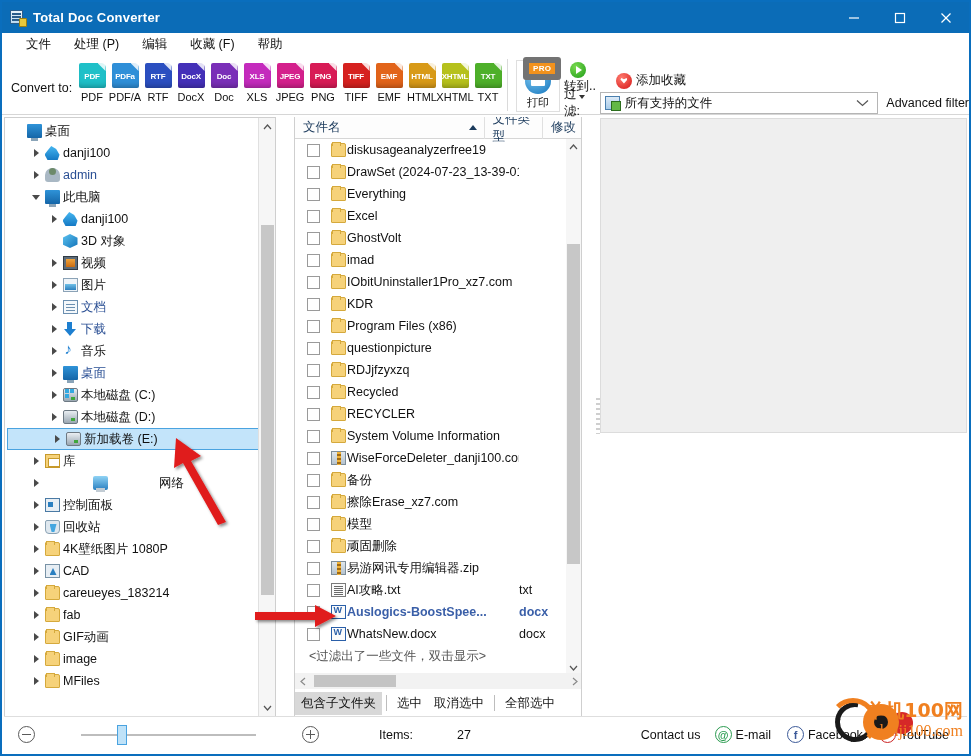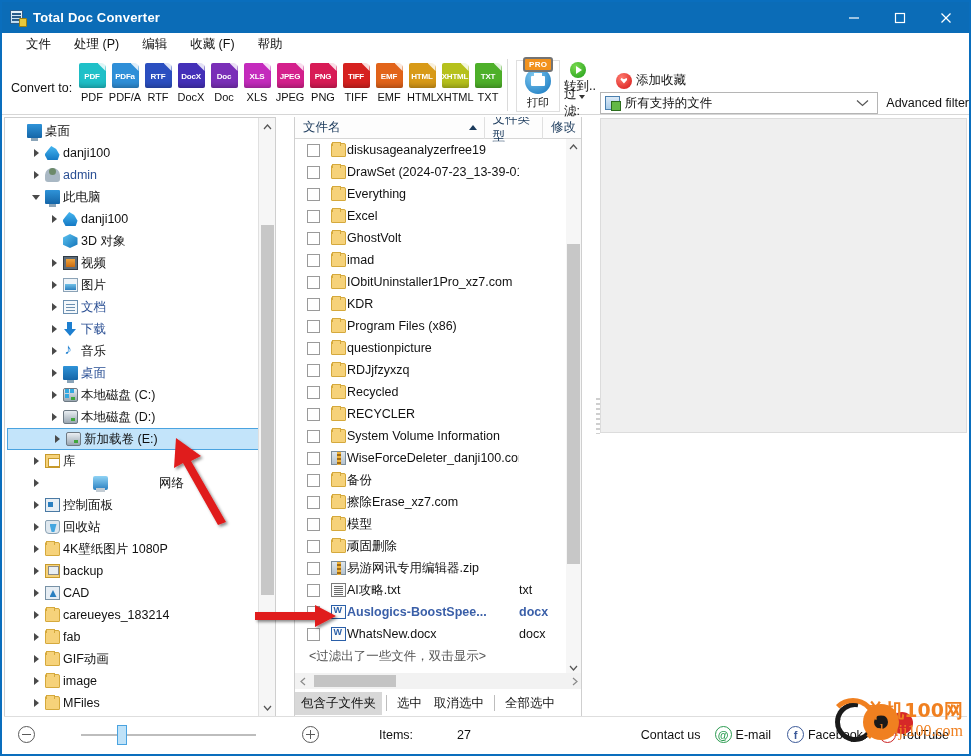--- a/index.html
+++ b/index.html
@@ -99,21 +99,21 @@
   }
 
   .print-box {
     position: absolute; left: 514px; top: 58px; width: 44px; height: 52px;
     border: 1px solid #dfdfdf; background: #fff;
     display: flex; flex-direction: column; align-items: center;
   }
   .pro-badge {
     position: absolute; left: 6px; top: -4px; background: #f2921d; color: #fff;
     font-size: 8px; font-weight: bold; padding: 1px 4px; border-radius: 3px;
-    border: 2px solid #737373; letter-spacing: .3px; z-index: 3;
+    border: 6px solid #737373; letter-spacing: .3px; z-index: 3;
   }
   .print-circle {
     width: 26px; height: 26px; border-radius: 50%;
     background: radial-gradient(circle at 35% 30%, #7ec8f0, #1274bd);
     margin-top: 7px; display: flex; align-items: center; justify-content: center;
   }
   .print-circle .pr {
     width: 14px; height: 10px; background: #fff; border-radius: 1px; position: relative;
   }
   .print-circle .pr:before {
@@ -739,29 +739,20 @@
             <span class="ti">
               <span class="ico ic-folder"></span>
             </span>
             <span class="tlab">4K壁纸图片 1080P</span>
           </div>
           <div class="trow" style="padding-left: 24px;">
             <span class="tw">
               <span class="tri"></span>
             </span>
             <span class="ti">
-              <span class="ico ic-backup"></span>
-            </span>
-            <span class="tlab">backup</span>
-          </div>
-          <div class="trow" style="padding-left: 24px;">
-            <span class="tw">
-              <span class="tri"></span>
-            </span>
-            <span class="ti">
               <span class="ico ic-cad"></span>
             </span>
             <span class="tlab">CAD</span>
           </div>
           <div class="trow" style="padding-left: 24px;">
             <span class="tw">
               <span class="tri"></span>
             </span>
             <span class="ti">
               <span class="ico ic-folder"></span>

